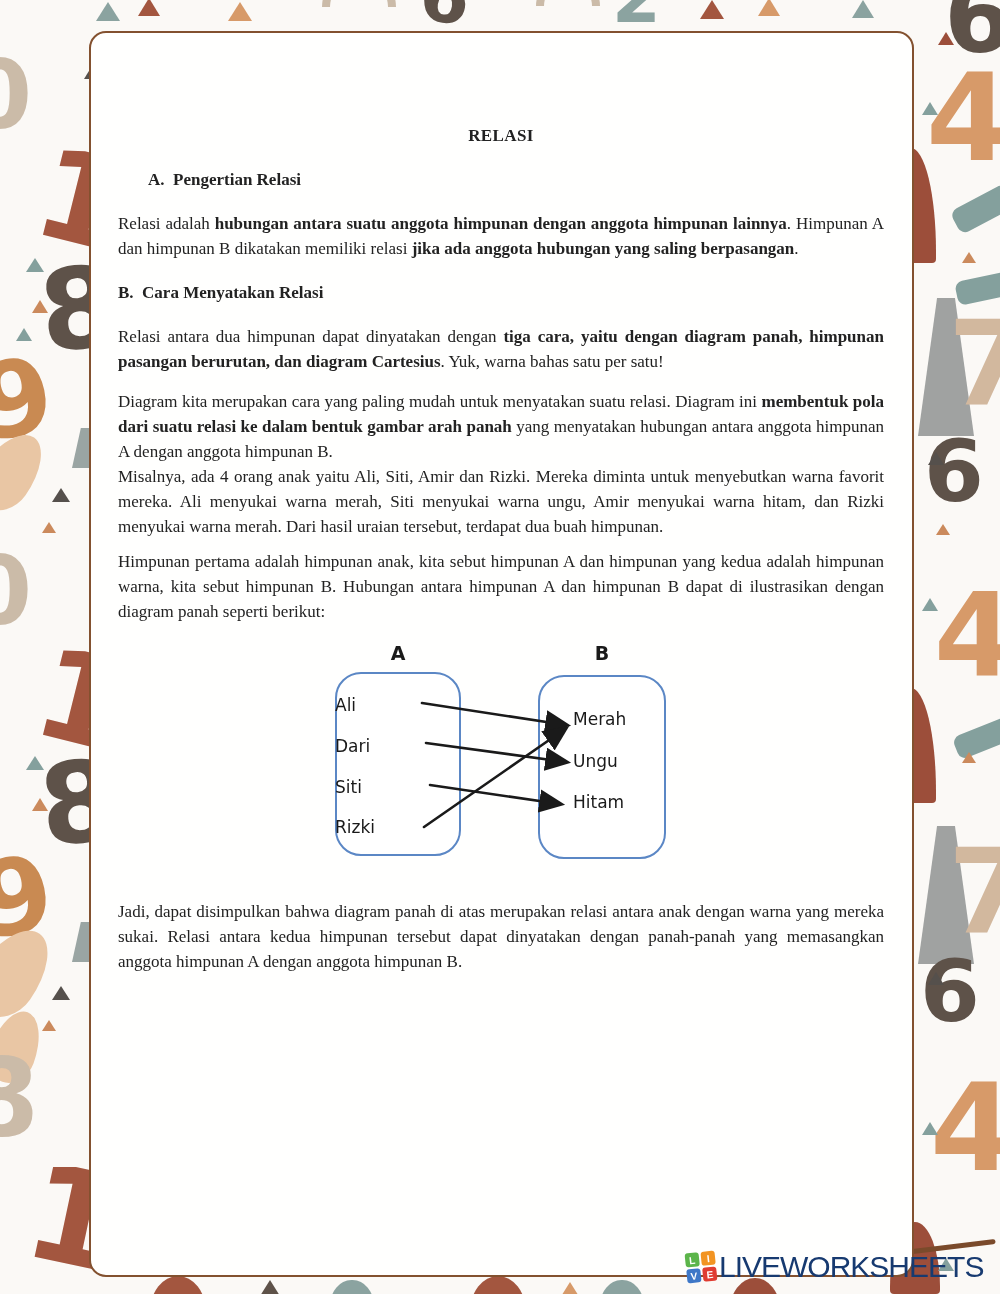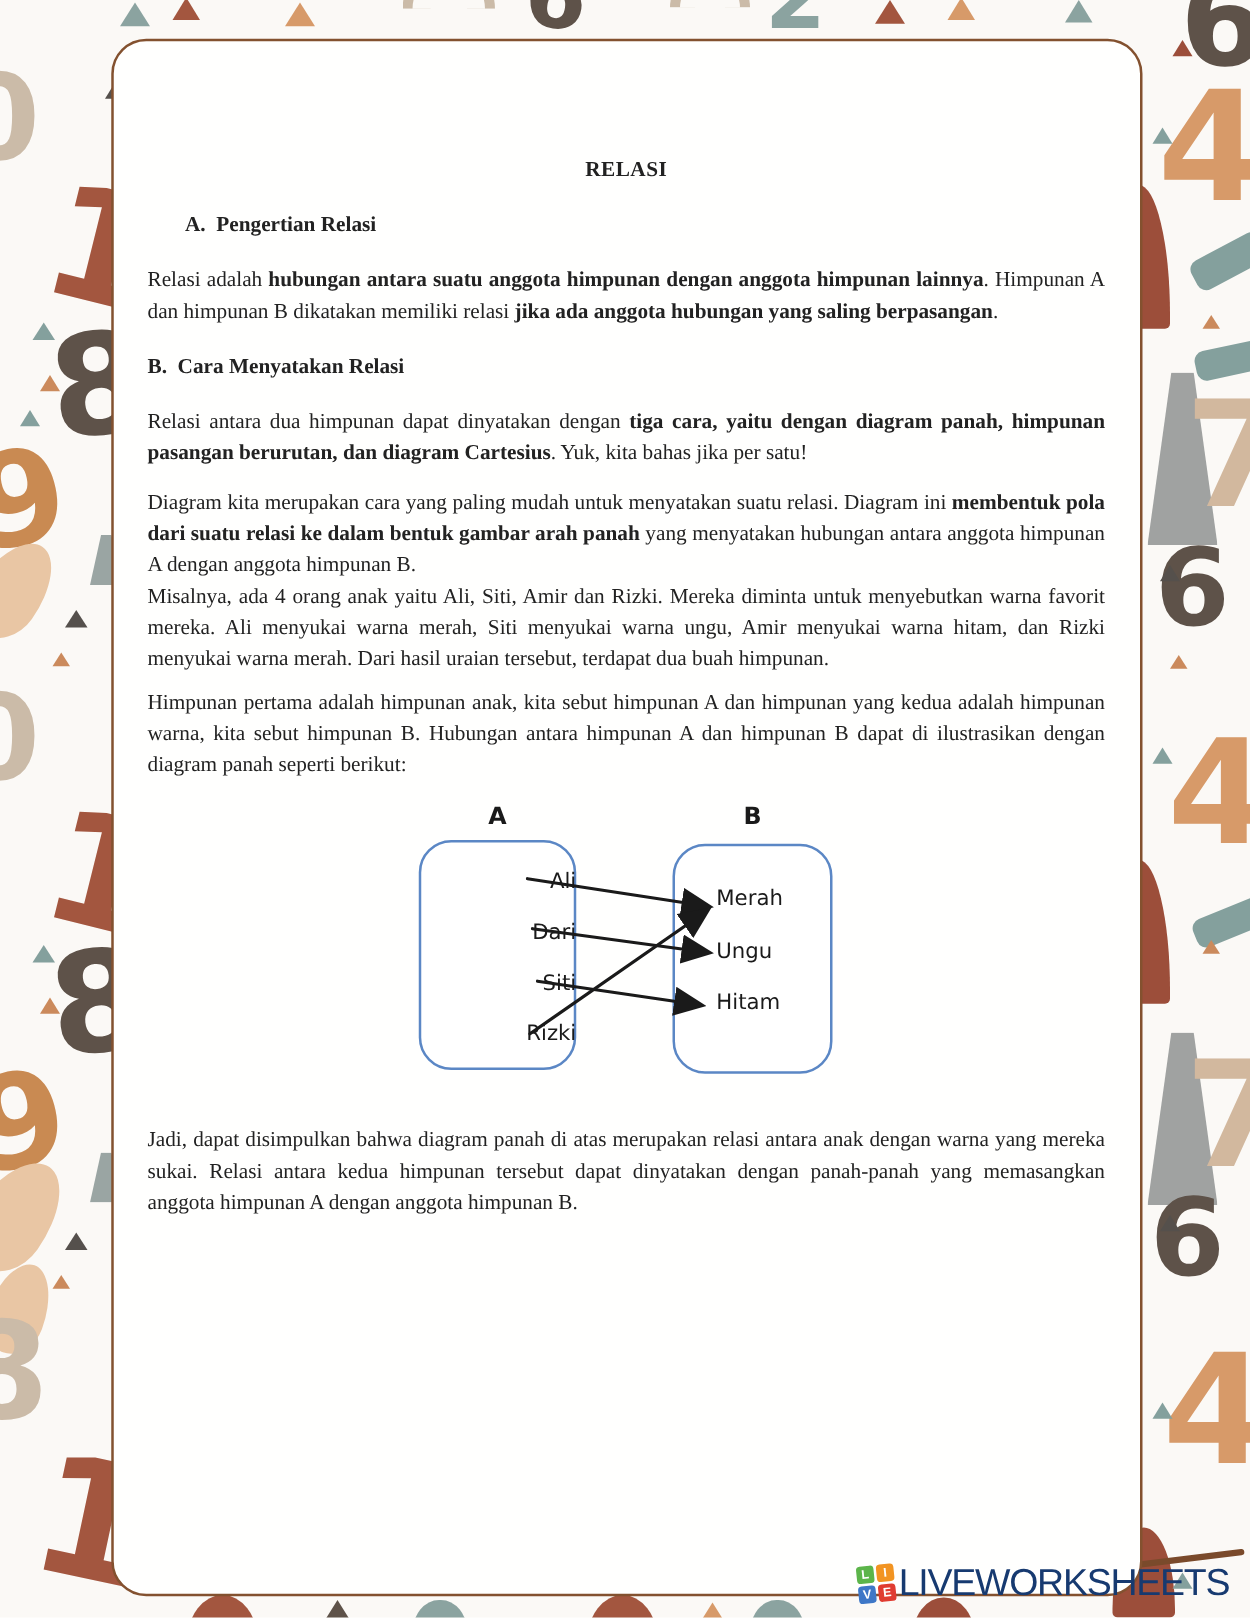--- a/index.html
+++ b/index.html
@@ -27,21 +27,21 @@
   .deco.leaf { border-radius:50% 50% 50% 50% / 62% 62% 38% 38%; }
   .deco.arc { border:8px solid; border-bottom:none; border-radius:999px 999px 0 0; background:transparent !important; }
   .deco.twig { border-radius:3px; }
 
   
   #card {
     position:absolute; z-index:1;
     left:89px; top:31px; width:825px; height:1246px;
     background:#fffffe;
     border:2px solid #83512f;
-    border-radius:28px;
+    border-radius:17px;
   }
   #card-content {
     padding:0 28px 0 27px;
     font-size:17px; line-height:25px;
     text-align:justify;
   }
   .title { margin-top:90px; text-align:center; font-weight:bold; letter-spacing:.4px; }
   .h-a  { margin-top:19px; padding-left:30px; font-weight:bold; text-align:left; }
   .h-b  { margin-top:19px; font-weight:bold; text-align:left; }
   .h-1  { margin-top:21px; padding-left:15px; font-weight:bold; text-align:left; }
@@ -55,21 +55,21 @@
 
   
   #diagram { position:relative; margin-top:17px; height:228px; text-align:left;
              font-family:"DejaVu Sans", sans-serif; }
   .set-label { position:absolute; top:0; font-weight:bold; font-size:19px; text-align:center; color:#1a1a1a; }
   #label-a { left:217px; width:126px; }
   #label-b { left:420px; width:128px; }
   .set-box { position:absolute; border:2.5px solid #5b87c5; border-radius:26px; background:#fff; }
   #box-a { left:217px; top:31px; width:126px; height:184px; }
   #box-b { left:420px; top:34px; width:128px; height:184px; }
-  .item-a { position:absolute; left:217px; width:126px; text-align:right; font-size:17px; color:#1a1a1a; }
+  .item-a { position:absolute; left:217px; width:126px; text-align:left; font-size:17px; color:#1a1a1a; }
   .item-b { position:absolute; left:455px; font-size:17px; color:#1a1a1a; }
   #arrows { position:absolute; left:0; top:0; width:770px; height:228px; }
 
   
   #footer-brand {
     position:absolute; z-index:2; left:686px; top:1250px;
     display:flex; align-items:center; gap:3px;
     font-family:"Liberation Sans", sans-serif;
   }
   #logo-grid {
@@ -159,21 +159,21 @@
 
 <div id="card">
   <div id="card-content">
 
     <p class="title">RELASI</p>
 
     <p class="h-a">A.&nbsp;&nbsp;Pengertian Relasi</p>
     <p class="p1"><span>Relasi adalah </span><span class="b">hubungan antara suatu anggota himpunan dengan anggota himpunan lainnya</span><span>. Himpunan A dan himpunan B dikatakan memiliki relasi </span><span class="b">jika ada anggota hubungan yang saling berpasangan</span><span>.</span></p>
 
     <p class="h-b">B.&nbsp;&nbsp;Cara Menyatakan Relasi</p>
-    <p class="p2"><span>Relasi antara dua himpunan dapat dinyatakan dengan </span><span class="b">tiga cara, yaitu dengan diagram panah, himpunan pasangan berurutan, dan diagram Cartesius</span><span>. Yuk, kita bahas jika per satu!</span></p>
+    <p class="p2"><span>Relasi antara dua himpunan dapat dinyatakan dengan </span><span class="b">tiga cara, yaitu dengan diagram panah, himpunan pasangan berurutan, dan diagram Cartesius</span><span>. Yuk, warna bahas satu per satu!</span></p>
 
     <p class="p3"><span>Diagram kita merupakan cara yang paling mudah untuk menyatakan suatu relasi. Diagram ini </span><span class="b">membentuk pola dari suatu relasi ke dalam bentuk gambar arah panah</span><span> yang menyatakan hubungan antara anggota himpunan A dengan anggota himpunan B.</span></p>
 
     <p class="p4"><span>Misalnya, ada 4 orang anak yaitu Ali, Siti, Amir dan Rizki. Mereka diminta untuk menyebutkan warna favorit mereka. Ali menyukai warna merah, Siti menyukai warna ungu, Amir menyukai warna hitam, dan Rizki menyukai warna merah. Dari hasil uraian tersebut, terdapat dua buah himpunan.</span></p>
     <p class="p5"><span>Himpunan pertama adalah himpunan anak, kita sebut himpunan A dan himpunan yang kedua adalah himpunan warna, kita sebut himpunan B. Hubungan antara himpunan A dan himpunan B dapat di ilustrasikan dengan diagram panah seperti berikut:</span></p>
 
     <div id="diagram">
       <div class="set-label" id="label-a">A</div>
       <div class="set-label" id="label-b">B</div>
       <div class="set-box" id="box-a"></div>

